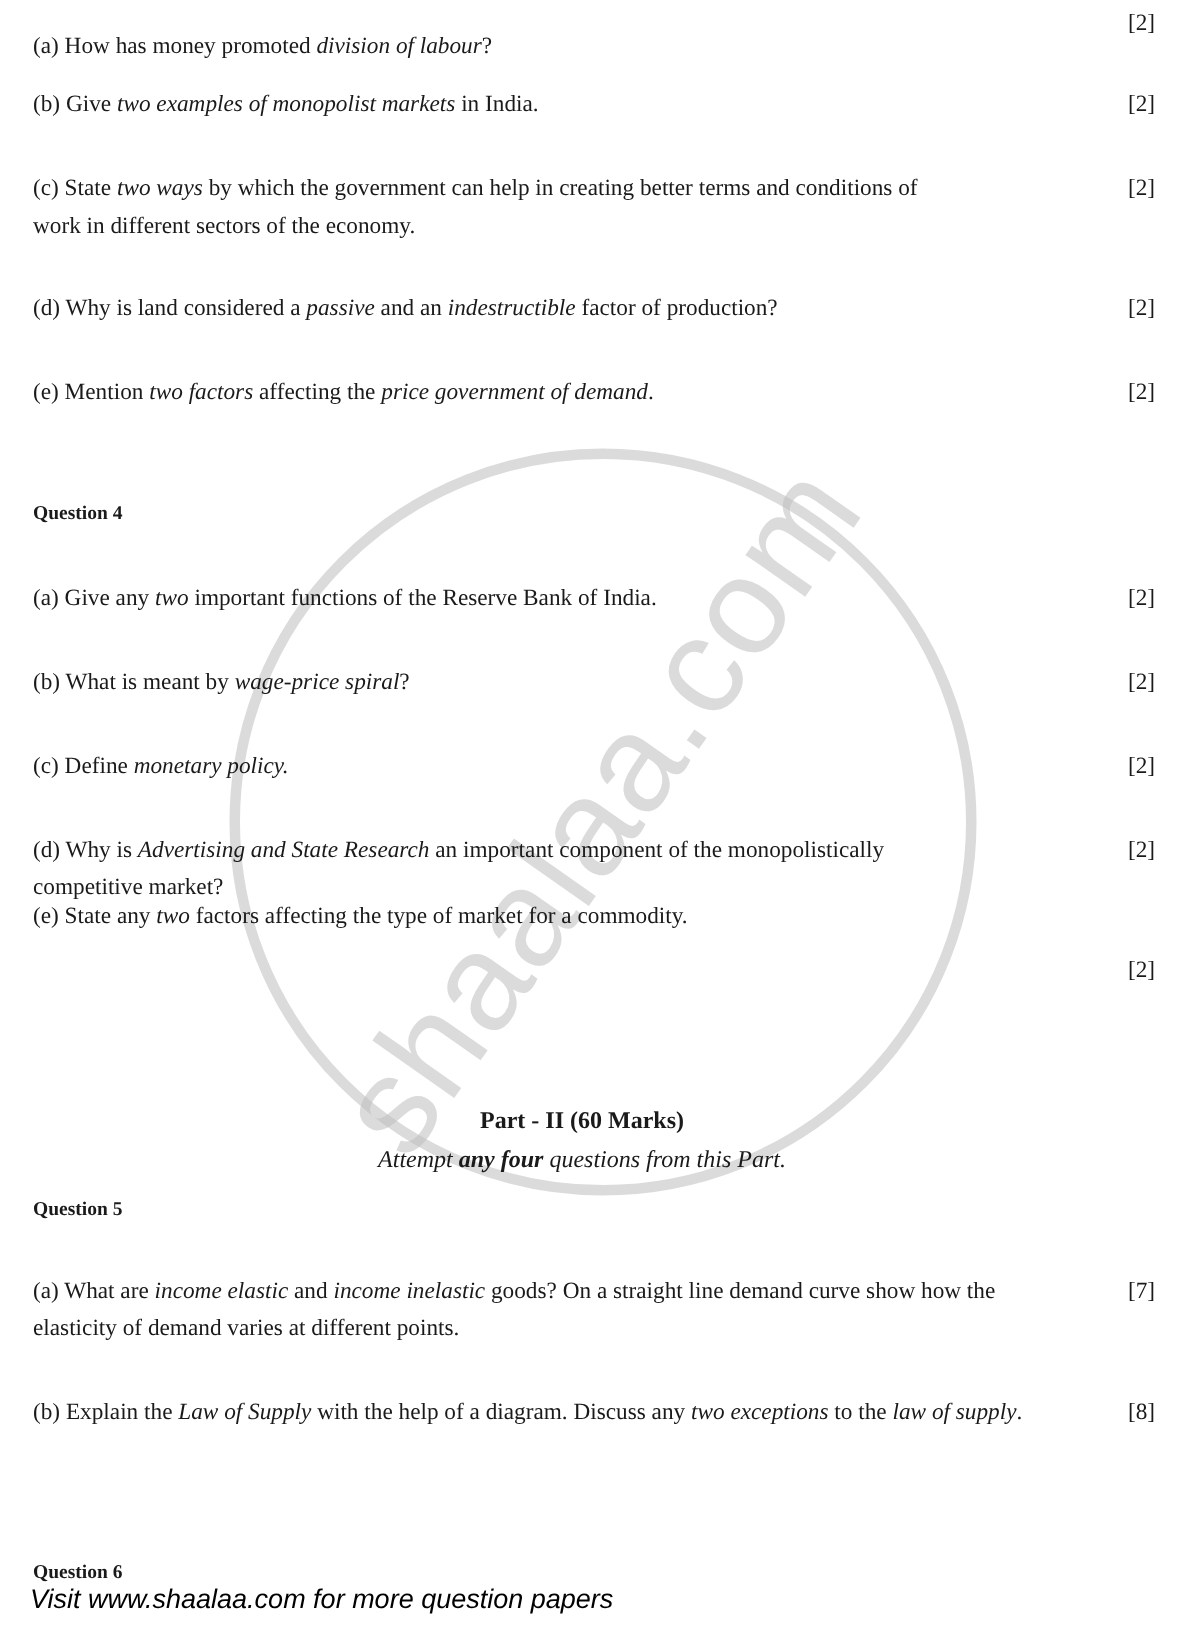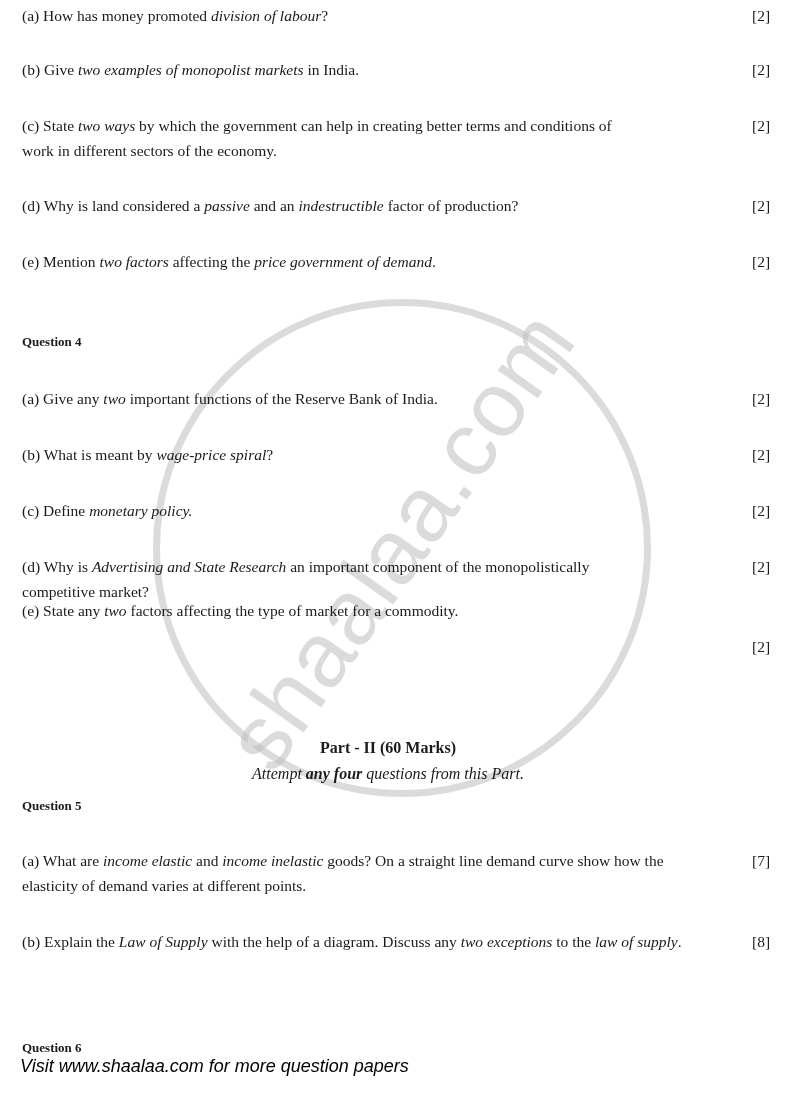--- a/index.html
+++ b/index.html
@@ -79,21 +79,21 @@
       pointer-events: none;
       letter-spacing: 1px;
     }
   </style>
 </head>
 <body>
 
 <div class="wm-circle"></div>
 <div class="wm-text">shaalaa.com</div>
 
-<div class="q" style="top:3px"><span>(a) How has money promoted </span><i>division of labour</i><span>?</span></div>
+<div class="q" style="top:18px"><span>(a) How has money promoted </span><i>division of labour</i><span>?</span></div>
 <div class="marks" style="top:3px">[2]</div>
 
 <div class="q" style="top:57px"><span>(b) Give </span><i>two examples of monopolist markets</i><span> in India.</span></div>
 <div class="marks" style="top:57px">[2]</div>
 
 <div class="q" style="top:113px; width:615px"><span>(c) State </span><i>two ways</i><span> by which the government can help in creating better terms and conditions of work in different sectors of the economy.</span></div>
 <div class="marks" style="top:113px">[2]</div>
 
 <div class="q" style="top:193px"><span>(d) Why is land considered a </span><i>passive</i><span> and an </span><i>indestructible</i><span> factor of production?</span></div>
 <div class="marks" style="top:193px">[2]</div>

